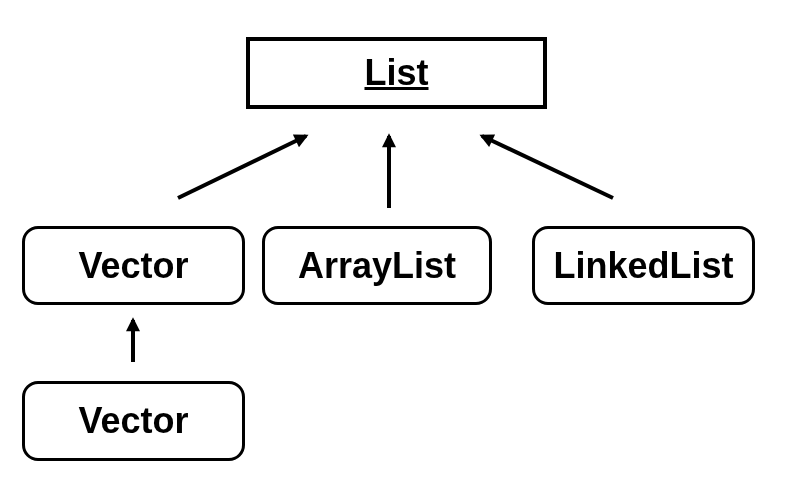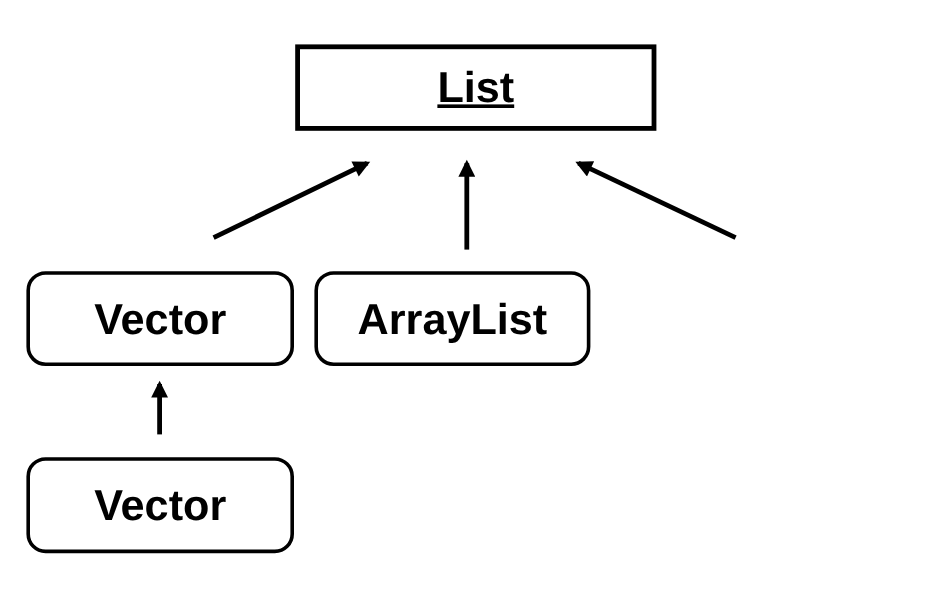--- a/index.html
+++ b/index.html
@@ -78,18 +78,21 @@
   </div>
 
   <div class="node rounded" id="node-vector">
     <span>Vector</span>
   </div>
 
   <div class="node rounded" id="node-arraylist">
     <span>ArrayList</span>
   </div>
 
+  <div class="node rounded" id="node-linkedlist">
+    <span>LinkedList</span>
+  </div>
 
   <div class="node rounded" id="node-vector-sub">
     <span>Vector</span>
   </div>
 
 </div>
 
 </body></html>

